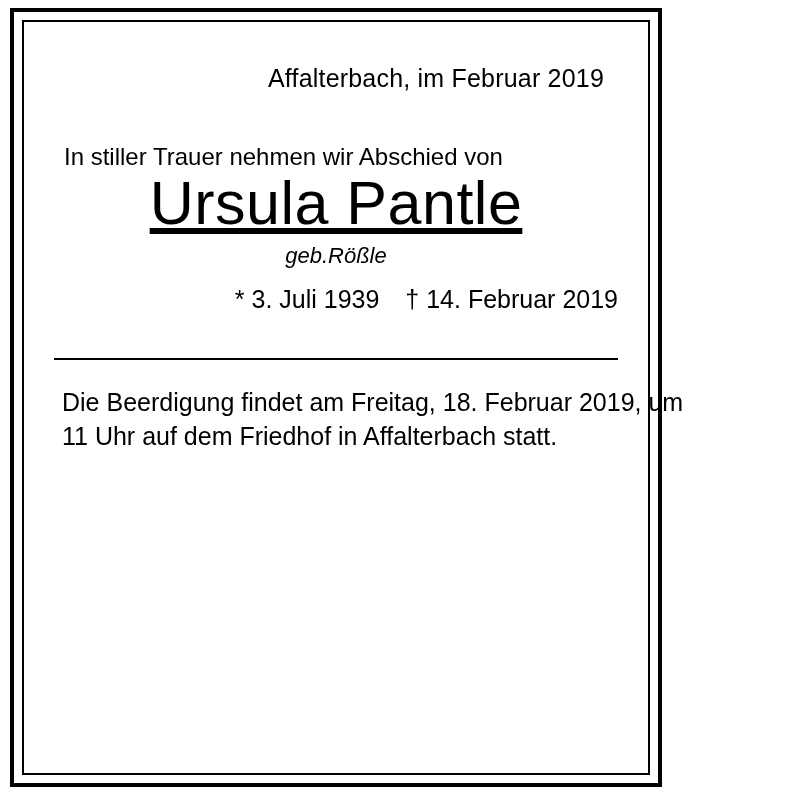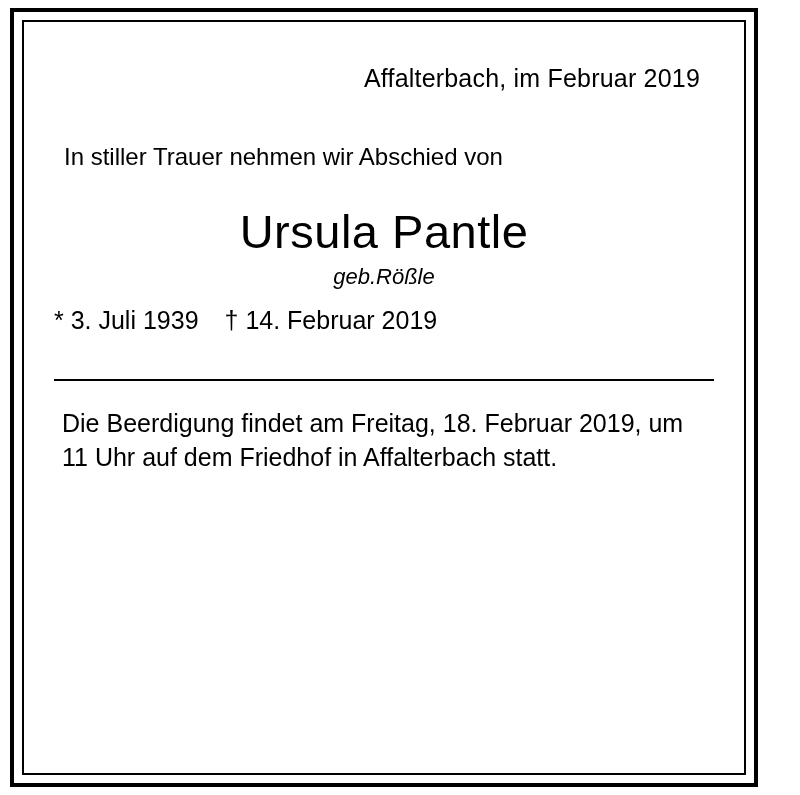--- a/index.html
+++ b/index.html
@@ -11,21 +11,21 @@
     width: 800px;
     height: 795px;
     font-family: "Liberation Sans", sans-serif;
     color: #000000;
     overflow: hidden;
   }
   .notice-outer {
     position: absolute;
     left: 10px;
     top: 8px;
-    width: 748px;
+    width: 652px;
     height: 779px;
     box-sizing: border-box;
     border: 4px solid #000000;
     background: #ffffff;
   }
   .notice-inner {
     position: absolute;
     left: 8px;
     top: 8px;
     right: 8px;
@@ -59,36 +59,36 @@
   }
   .verse div {
     white-space: nowrap;
   }
   .mourn-line {
     margin-top: 50px;
     font-size: 24px;
     padding-left: 10px;
   }
   .name {
-    margin-top: 36px;
     text-align: center;
-    font-size: 47px;
+    font-size: 61px;
     font-weight: 400;
     letter-spacing: 0.5px;
     line-height: 1.05;
+    text-decoration: underline;
   }
   .maiden {
     margin-top: 8px;
     text-align: center;
     font-size: 22px;
     font-style: italic;
   }
   .dates {
     margin-top: 16px;
-    text-align: left;
+    text-align: right;
     font-size: 25px;
     white-space: nowrap;
   }
   .dates .sep {
     display: inline-block;
     width: 26px;
   }
   .survivors {
     margin-top: 62px;
     text-align: right;

